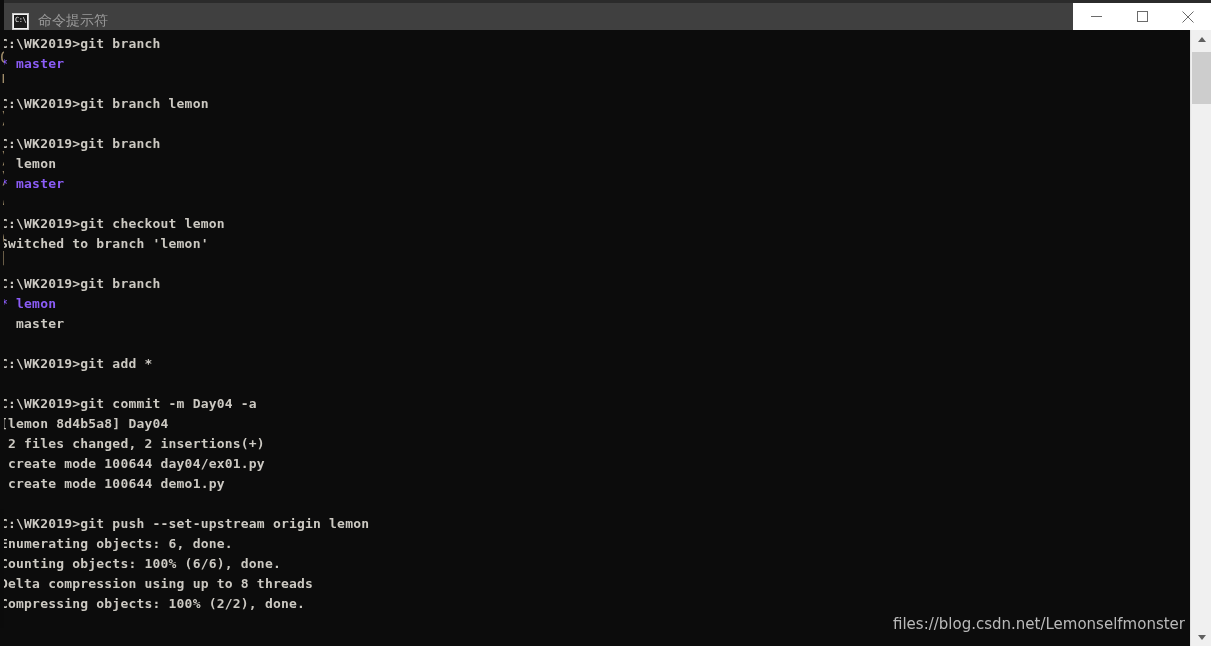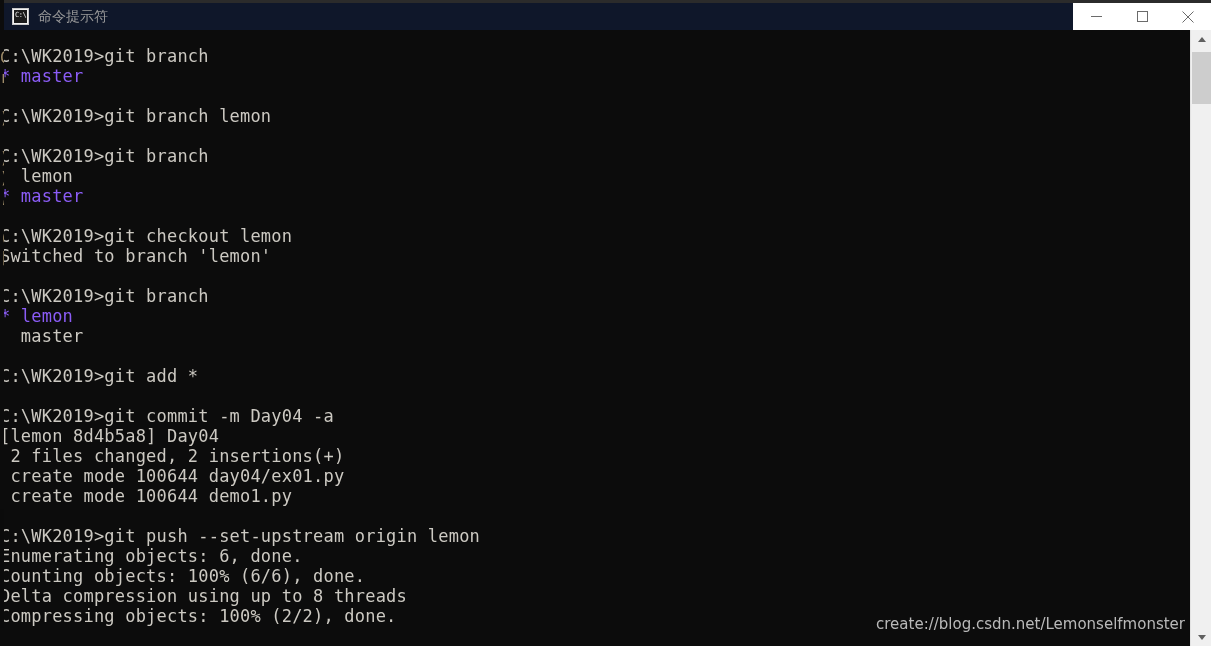--- a/index.html
+++ b/index.html
@@ -76,24 +76,24 @@
     width: 1207px;
     height: 646px;
     background: #0c0c0c;
     box-sizing: border-box;
     overflow: hidden;
   }
 
   .titlebar {
     position: relative;
     height: 30px;
-    background: #0f172a;
+    background: #404040;
     border-top: 3px solid #2b2b2b;
     display: flex;
-    align-items: center;
+    align-items: flex-end;
     box-sizing: border-box;
   }
   .title-left {
     display: flex;
     align-items: center;
     padding-left: 8px;
     flex: 1 1 auto;
     min-width: 0;
   }
   .app-icon {
@@ -153,28 +153,29 @@
     left: 0;
     top: 30px;
     width: 1190px;
     height: 616px;
     background: #0c0c0c;
     overflow: hidden;
   }
   .term-inner {
     position: absolute;
     left: -4px;
-    top: 16px;
+    top: 4px;
     width: 1194px;
     font-family: "DejaVu Sans Mono", "Liberation Mono", monospace;
-    font-size: 17px;
+    font-size: 13px;
     line-height: 20px;
     color: #ccc9c2;
     white-space: pre;
     letter-spacing: 0.2px;
+    font-weight: bold;
   }
   .line { height: 20px; }
   .line.green { color: #8b5cf6; }
 
   
   .scrollbar {
     position: absolute;
     right: 0;
     top: 30px;
     width: 21px;
@@ -306,15 +307,15 @@
           <i></i>
         </div>
       <div class="sb-thumb"></div>
       <div class="sb-arrow down">
           <i></i>
         </div>
     </div>
 
   </div>
 
-  <div class="watermark">create://blog.csdn.net/Lemonselfmonster</div>
+  <div class="watermark">files://blog.csdn.net/Lemonselfmonster</div>
 
 </div>
 
 </body></html>

